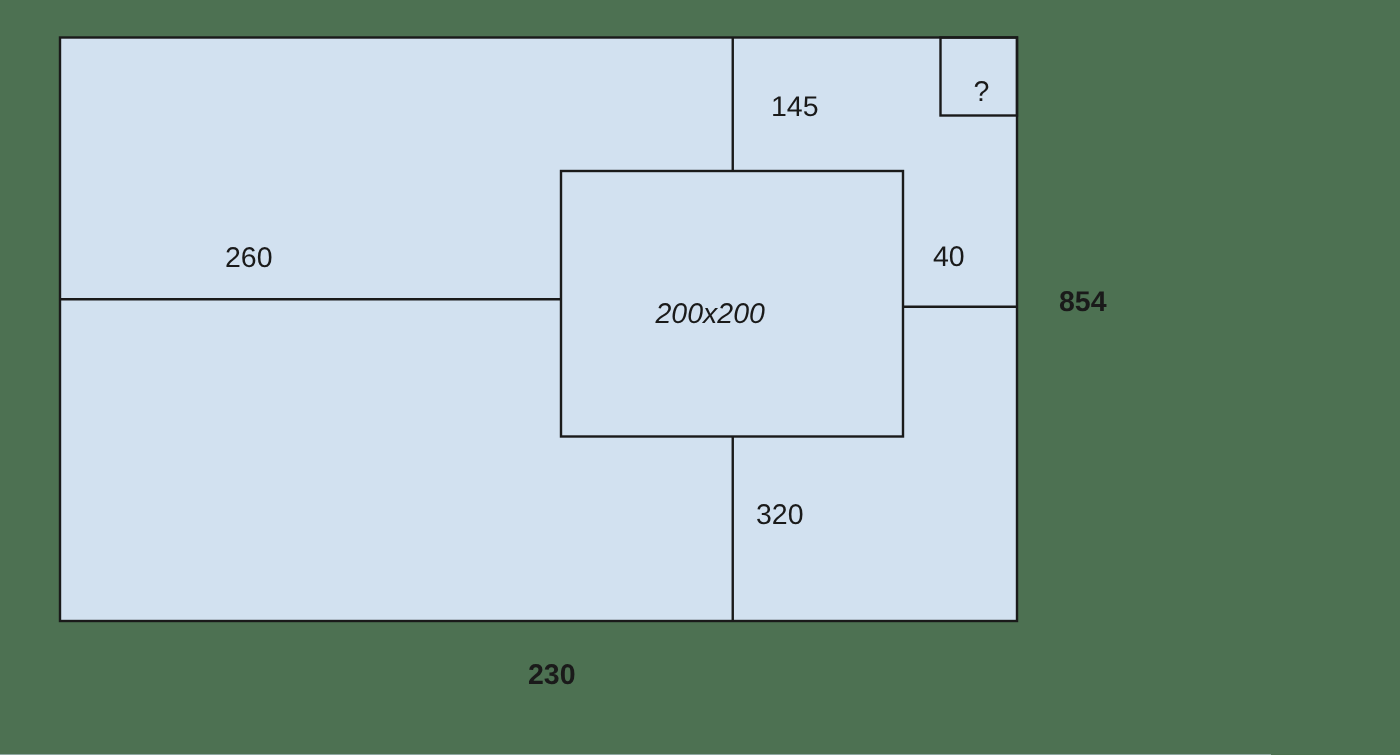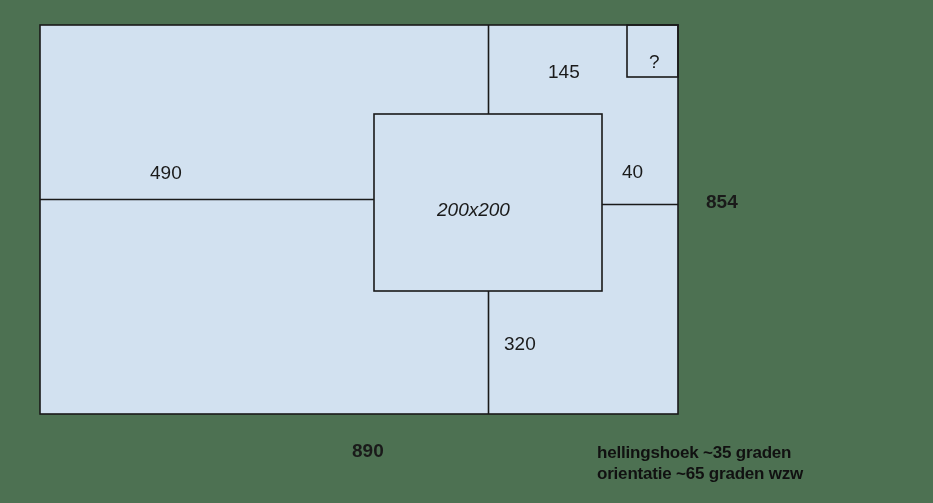--- a/index.html
+++ b/index.html
@@ -80,34 +80,30 @@
 
     <line class="divider" x1="488.5" y1="25" x2="488.5" y2="114"></line>
 
     <line class="divider" x1="488.5" y1="291" x2="488.5" y2="414"></line>
 
     <line class="divider" x1="40" y1="199.5" x2="374" y2="199.5"></line>
 
     <line class="divider" x1="602" y1="204.5" x2="678" y2="204.5"></line>
   </svg>
 
-  <div class="lbl" style="left:150px; top:163px;">490</div>
+  <div class="lbl" style="left:150px; top:163px;">260</div>
 
-  <div class="lbl" style="left:514px; top:62px;margin-left:34px;">145</div>
+  <div class="lbl" style="left:514px; top:62px;">145</div>
 
   <div class="lbl" style="left:622px; top:162px;">40</div>
 
   <div class="lbl" style="left:504px; top:334px;">320</div>
 
   <div class="lbl" style="left:437px; top:200px;font-style:italic;">200x200</div>
 
   <div class="lbl" style="left:649px; top:52px;">?</div>
 
-  <div class="lbl lbl-bold" style="left:352px; top:441px;">890</div>
+  <div class="lbl lbl-bold" style="left:352px; top:441px;">230</div>
 
   <div class="lbl lbl-bold" style="left:706px; top:192px;">854</div>
 
-  <div class="note" style="left:597px; top:442px;">
-    <div>hellingshoek ~35 graden</div>
-    <div>orientatie ~65 graden wzw</div>
-  </div>
 
 </div>
 
 </body></html>

